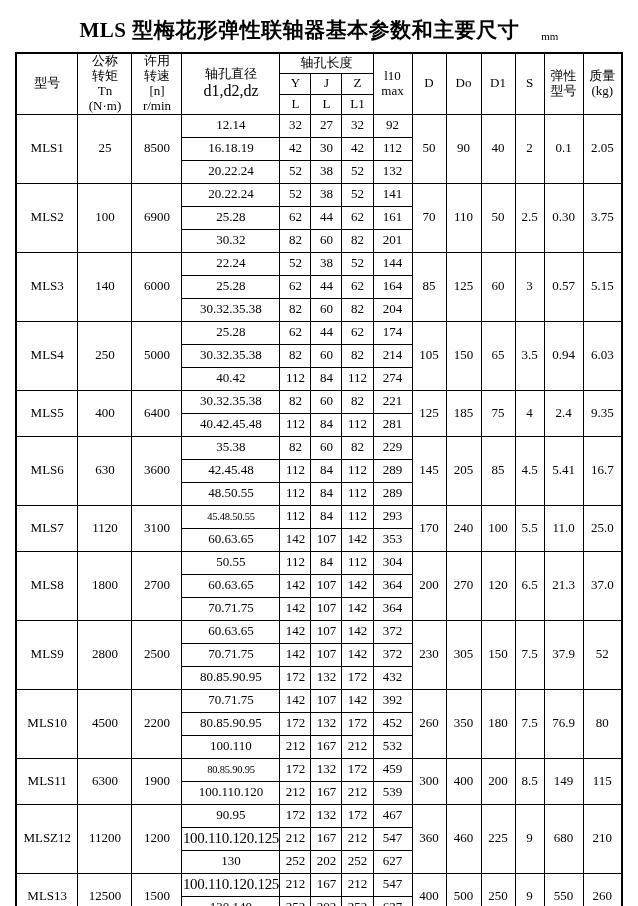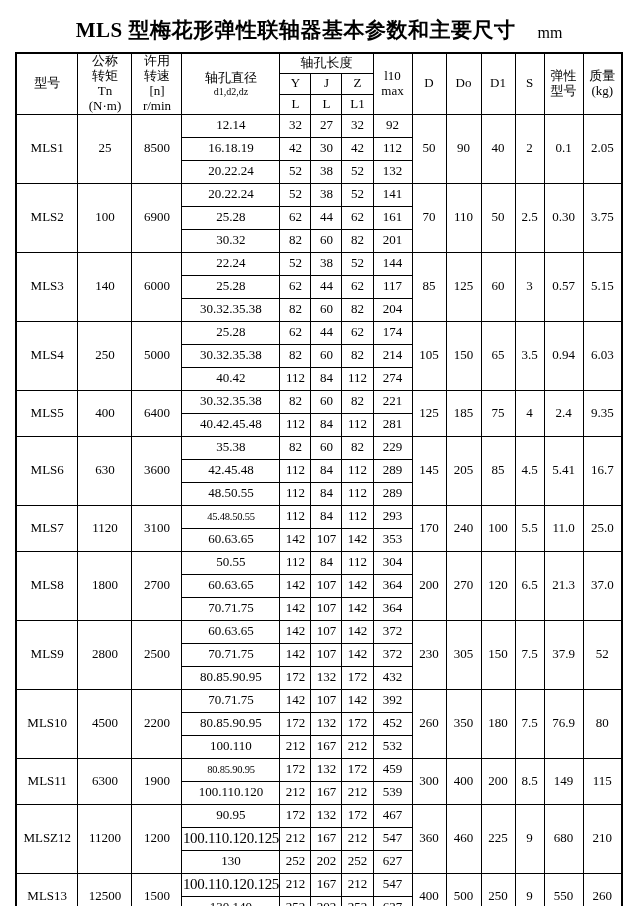--- a/index.html
+++ b/index.html
@@ -27,21 +27,21 @@
     justify-content: center;
     padding: 12px 0 8px 0;
   }
   .title-main {
     font-size: 21px;
     font-weight: bold;
     letter-spacing: 0.5px;
     white-space: nowrap;
   }
   .title-unit {
-    font-size: 16px;
+    font-size: 11px;
     margin-left: 22px;
     align-self: flex-end;
     padding-bottom: 2px;
   }
   table.main {
     border-collapse: collapse;
     margin: 0 auto;
     table-layout: fixed;
     width: 606px;
     border: 2px solid #000;
@@ -52,21 +52,21 @@
     vertical-align: middle;
     font-weight: normal;
     font-size: 13px;
     padding: 0;
     line-height: 1.15;
   }
   .hdr td {
     font-size: 13px;
   }
   .hdr .small {
-    font-size: 10px;
+    font-size: 16px;
   }
   .model-cell {
     font-size: 13.5px;
     margin-top: 28px;
   }
   .bore-cell {
     font-size: 12.5px;
     white-space: nowrap;
   }
   .bore-cell.tight {
@@ -236,21 +236,21 @@
           <td rowspan="3">60</td>
           <td rowspan="3">3</td>
           <td rowspan="3">0.57</td>
           <td rowspan="3">5.15</td>
         </tr>
         <tr class="rowh">
           <td class="bore-cell">25.28</td>
           <td class="lencell">62</td>
           <td class="lencell">44</td>
           <td class="lencell">62</td>
-          <td class="lencell">117</td>
+          <td class="lencell">164</td>
         </tr>
         <tr class="rowh">
           <td class="bore-cell">30.32.35.38</td>
           <td class="lencell">82</td>
           <td class="lencell">60</td>
           <td class="lencell">82</td>
           <td class="lencell">204</td>
         </tr>
         <tr class="rowh">
           <td class="model-cell" rowspan="3">MLS4</td>

